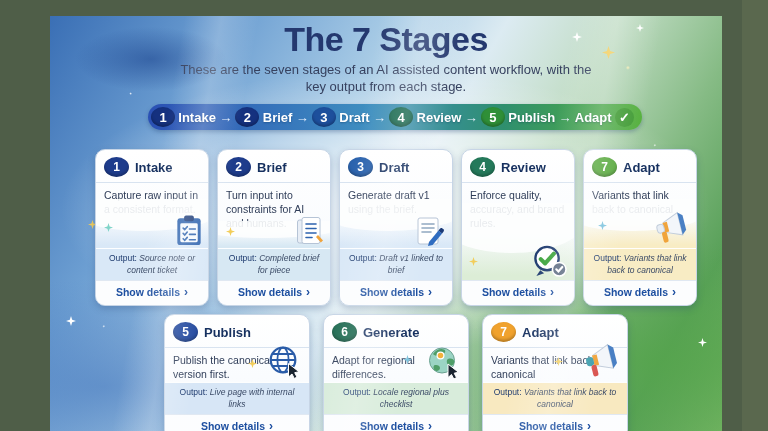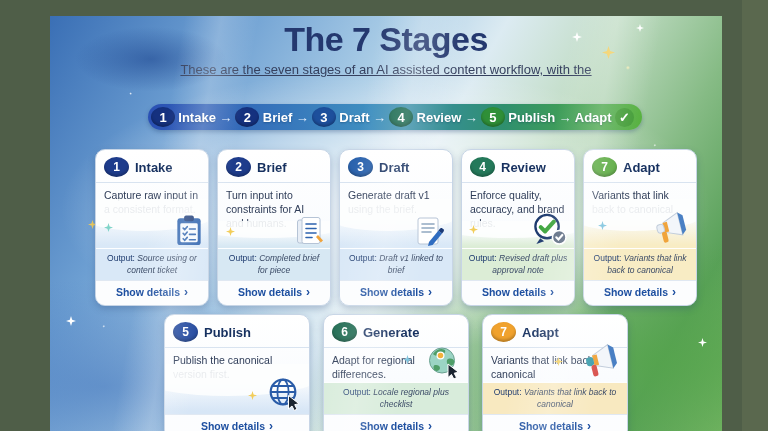--- a/index.html
+++ b/index.html
@@ -26,21 +26,21 @@
       transparent 44%, rgba(255,255,255,.45) 50%, transparent 56%,
       transparent 70%, rgba(255,255,255,.5) 76%, transparent 82%);}
   
   .spark{position:absolute;display:block;
     clip-path:polygon(50% 0,62% 38%,100% 50%,62% 62%,50% 100%,38% 62%,0 50%,38% 38%);}
   .sp-w{background:#fff;} .sp-g{background:#f2cd5a;} .sp-b{background:#7fc4de;} .sp-t{background:#7fd4c8;}
   
   .title{position:absolute;top:4px;left:0;width:100%;text-align:center;
     font-size:34px;font-weight:bold;color:var(--title_color,#24386f);letter-spacing:-.5px;}
   .subtitle{position:absolute;top:46px;left:50%;transform:translateX(-50%);
-    width:470px;text-align:center;font-size:13px;line-height:1.3;color:#36415f;text-decoration:underline;}
+    width:470px;text-align:center;font-size:13px;line-height:1.3;color:#36415f;}
   
   .stepper{position:absolute;top:88px;left:98px;width:494px;height:26px;border-radius:14px;
     display:flex;align-items:center;justify-content:space-between;padding:0 8px 0 3px;box-sizing:border-box;
     background:linear-gradient(90deg,var(--stepper_start,#2a50b4),var(--stepper_mid1,#3f8fc0) 45%,var(--stepper_mid2,#2f8f6e) 72%,var(--stepper_end,#55b03c));
     box-shadow:0 2px 4px rgba(30,60,110,.35);}
   .step-circle{display:inline-flex;align-items:center;justify-content:center;
     width:24px;height:20px;border-radius:50%;color:#fff;font-size:13px;font-weight:bold;
     box-shadow:inset 0 -2px 3px rgba(0,0,0,.25);flex:none;}
   .step-label{color:#fff;font-size:13px;font-weight:bold;text-shadow:0 1px 2px rgba(0,40,80,.35);}
   .step-arrow{color:#eaf3ff;font-size:13px;font-weight:bold;}
@@ -87,20 +87,21 @@
     <i class="spark sp-w" style="left:586px;top:8px;width:8px;height:8px;"></i>
     <i class="spark sp-g" style="left:38px;top:204px;width:9px;height:9px;"></i>
     <i class="spark sp-t" style="left:62px;top:214px;width:8px;height:8px;"></i>
     <i class="spark sp-w" style="left:16px;top:300px;width:10px;height:10px;"></i>
     <i class="spark sp-g" style="left:612px;top:168px;width:10px;height:10px;"></i>
     <i class="spark sp-w" style="left:648px;top:322px;width:9px;height:9px;"></i>
 
     <div class="title">The 7 Stages</div>
     <div class="subtitle">
       <div>These are the seven stages of an AI assisted content workflow, with the</div>
+      <div>key output from each stage.</div>
     </div>
 
     <div class="stepper">
       <span class="step-circle" style="background: rgb(21, 49, 127);">1</span>
       <span class="step-label">Intake</span>
       <span class="step-arrow">→</span>
       <span class="step-circle" style="background: rgb(21, 49, 127);">2</span>
       <span class="step-label">Brief</span>
       <span class="step-arrow">→</span>
       <span class="step-circle" style="background: rgb(29, 79, 156);">3</span>
@@ -135,21 +136,21 @@
                 <path d="M15.5 15.5h6"></path>
               <path d="M9 20l1.6 1.6 2.6-3"></path>
                 <path d="M15.5 21h6"></path>
               <path d="M9 25.5l1.6 1.6 2.6-3"></path>
                 <path d="M15.5 26.5h6"></path>
             </g>
           </svg>
         </div>
         <div class="card-output" style="background: rgb(217, 232, 247);">
           <span class="out-label">Output:</span>
-          <span class="out-value">Source using or content ticket</span>
+          <span class="out-value">Source note or content ticket</span>
         </div>
         <div class="card-footer">
           <span>Show details</span><span class="chev">›</span>
         </div>
       </div>
 
       <div class="card">
         <div class="card-head">
           <span class="badge" style="background: rgb(30, 60, 140);">2</span>
           <span class="card-title">Brief</span>
@@ -214,24 +215,20 @@
         <div class="card-art" style="--band: #dcedd6;">
           <i class="spark sp-g mini-spark" style="left:7px;bottom:14px;"></i>
           <svg width="42" height="35" viewBox="0 0 42 36">
             <path d="M12 27l-4 6 8-3z" fill="#1d3a6e"></path>
             <circle cx="19" cy="15" r="12" fill="#fff" stroke="#1d3a6e" stroke-width="2.4"></circle>
             <path d="M12.5 15.5l4.5 4.5 9-10" stroke="#3da43c" stroke-width="4.2" fill="none" stroke-linecap="round" stroke-linejoin="round"></path>
             <circle cx="31.5" cy="26" r="7" fill="#5d6c82" stroke="#fff" stroke-width="1.6"></circle>
             <path d="M28.5 26l2.2 2.2 4-4.6" stroke="#fff" stroke-width="2.2" fill="none" stroke-linecap="round"></path>
           </svg>
         </div>
-        <div class="card-output" style="background: rgb(220, 237, 214);">
-          <span class="out-label">Output:</span>
-          <span class="out-value">Revised draft plus approval note</span>
-        </div>
         <div class="card-footer">
           <span>Show details</span><span class="chev">›</span>
         </div>
       </div>
 
       <div class="card">
         <div class="card-head">
           <span class="badge" style="background: rgb(85, 168, 58);">7</span>
           <span class="card-title">Adapt</span>
         </div>
@@ -270,20 +267,24 @@
           <i class="spark sp-g mini-spark" style="right:52px;bottom:14px;left:auto;"></i>
           <svg width="38" height="36" viewBox="0 0 38 36">
             <g stroke="#2a5ca8" stroke-width="2.2" fill="none">
               <circle cx="16" cy="15" r="12.3"></circle>
               <ellipse cx="16" cy="15" rx="5.6" ry="12.3" stroke-width="1.8"></ellipse>
               <path d="M3.7 15h24.6M5.5 9h21M5.5 21h21" stroke-width="1.8"></path>
             </g>
             <path d="M21.5 18.5v13.5l3.5-3 2.3 4.5 2.7-1.4-2.3-4.4 4.2-1z" fill="#1a2430" stroke="#fff" stroke-width="1"></path>
           </svg>
         </div>
+        <div class="card-output" style="background: rgb(215, 230, 246);">
+          <span class="out-label">Output:</span>
+          <span class="out-value">Live page with internal links</span>
+        </div>
         <div class="card-footer">
           <span>Show details</span><span class="chev">›</span>
         </div>
       </div>
 
       <div class="card">
         <div class="card-head">
           <span class="badge" style="background: rgb(31, 107, 82);">6</span>
           <span class="card-title">Generate</span>
         </div>

